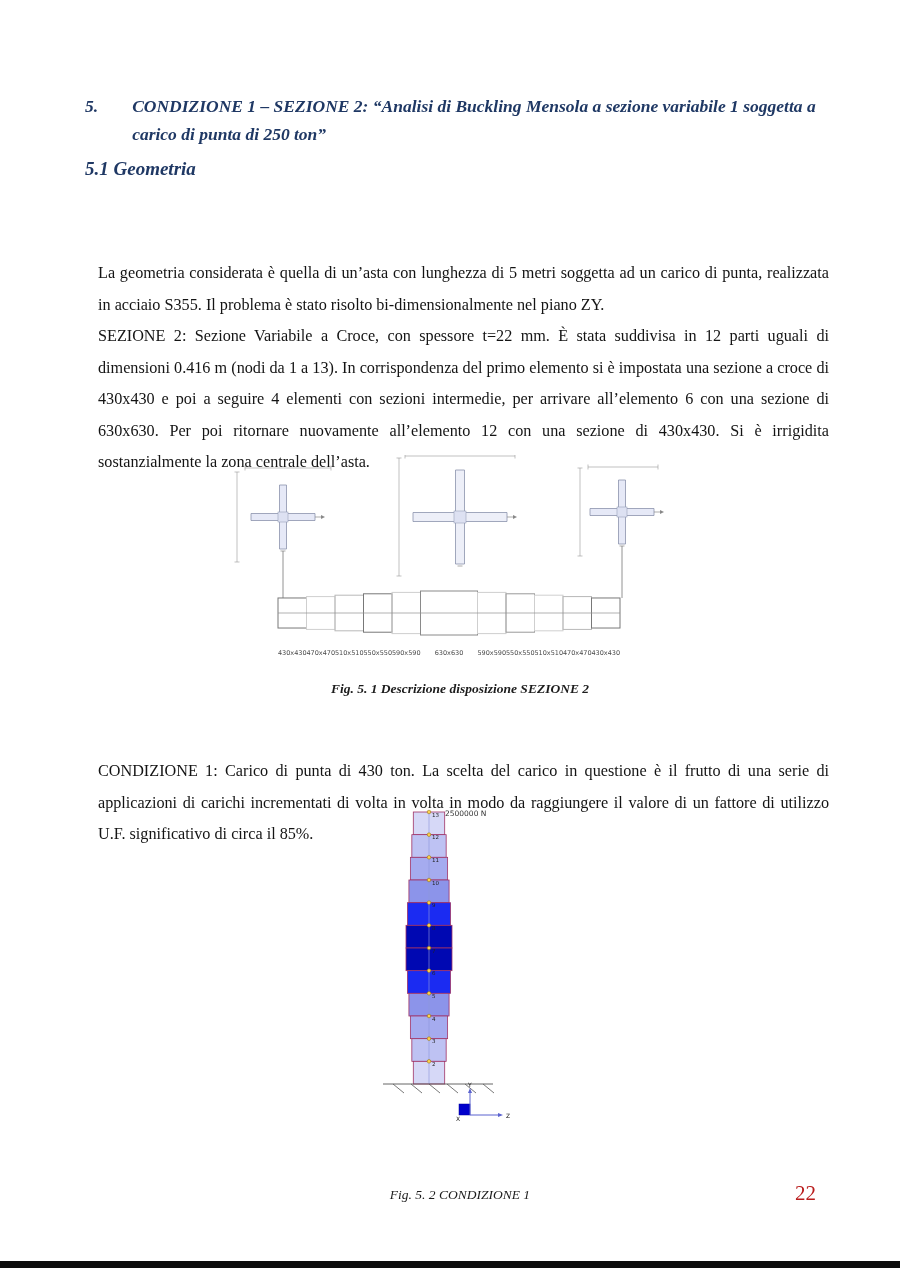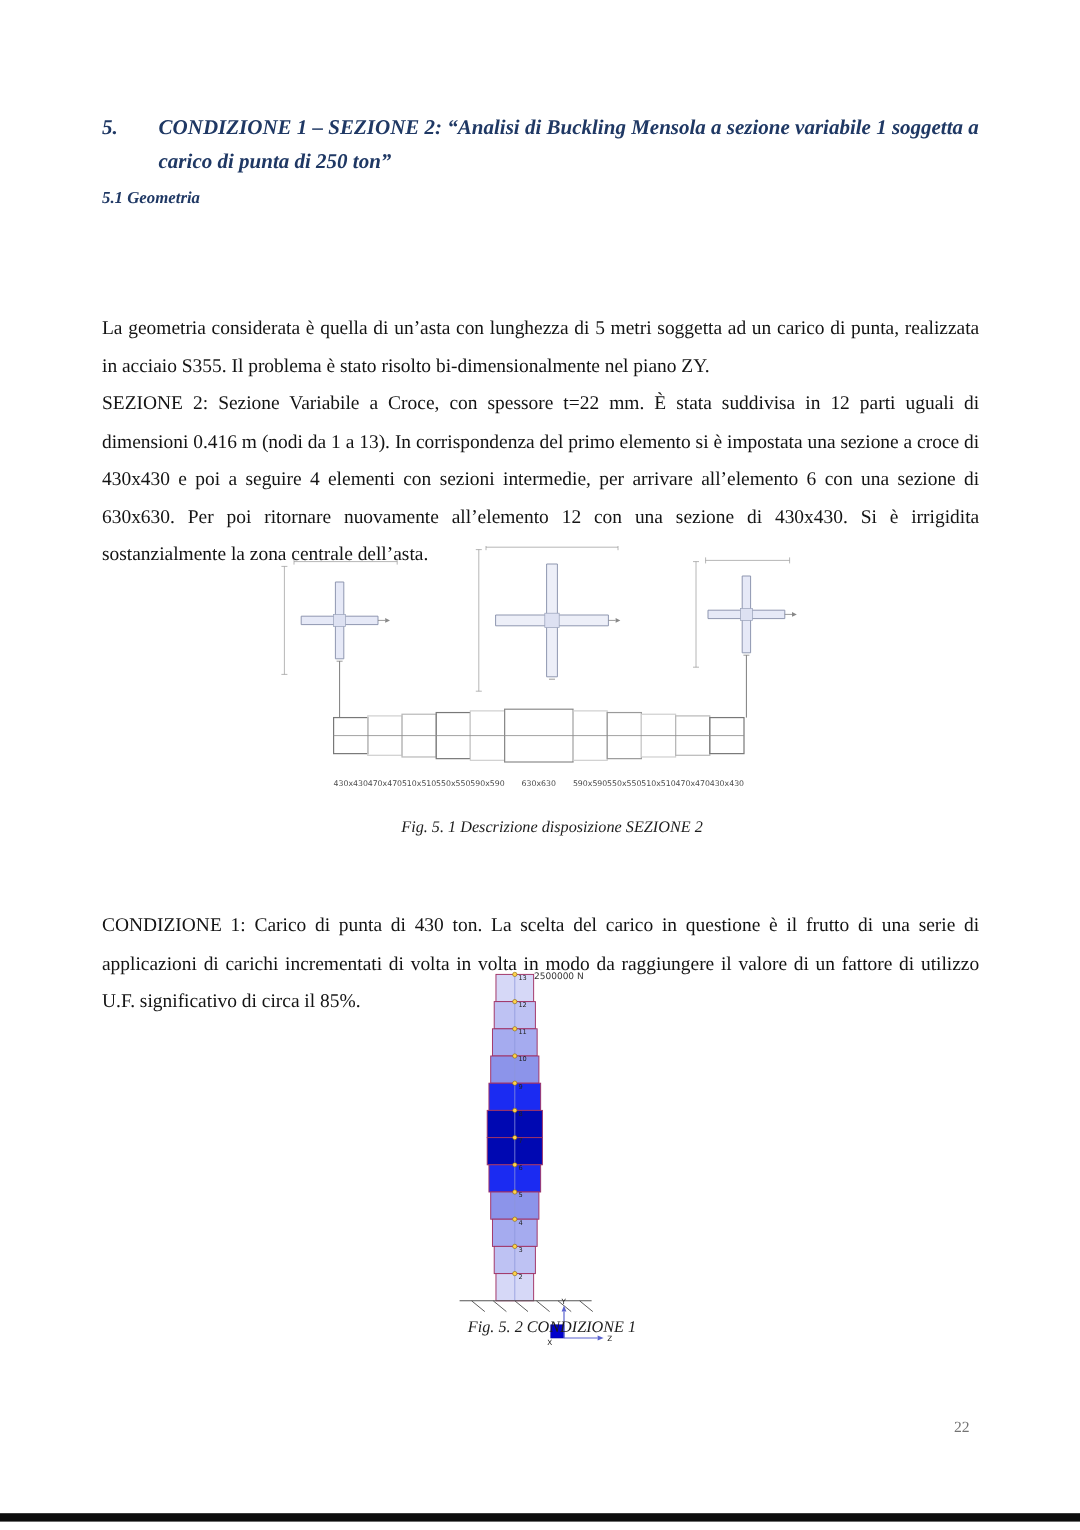--- a/index.html
+++ b/index.html
@@ -10,42 +10,42 @@
   .abs{position:absolute;}
   
   #heading{
     left:85px;top:92px;width:740px;display:flex;gap:10px;
     font-weight:bold;font-style:italic;font-size:17.5px;line-height:28px;
   }
   #heading .hnum{flex:0 0 auto;}
   #heading .htext{flex:0 1 690px;margin-left:24px;}
   #subheading{
     left:85px;top:158px;width:400px;
-    font-weight:bold;font-style:italic;font-size:14px;
+    font-weight:bold;font-style:italic;font-size:19px;
   }
   
   .bodypara{
-    left:85px;width:731px;font-size:16.2px;line-height:31.6px;
+    left:98px;width:731px;font-size:16.2px;line-height:31.6px;
     text-align:justify;color:#141414;margin-top:40px;
   }
   #para1{top:218px;}
   #para2{top:281px;}
   #para3{top:716px;}
   .runin{font-weight:normal;}
   .itl{}
   
   #fig1{left:85px;top:455px;}
   #fig2{left:355px;top:798px;}
   .caption{
     font-style:italic;font-size:13.5px;color:#1c1c1c;text-align:center;
   }
-  #caption1{left:130px;top:681px;width:660px;}
-  #caption2{left:130px;top:1098px;width:660px;text-align:center;}
+  #caption1{left:130px;top:681px;width:660px;font-weight:bold;}
+  #caption2{left:130px;top:1187px;width:660px;text-align:center;}
   
-  #pagenum{left:795px;top:1181px;font-size:13px;color:#737373;}
+  #pagenum{left:795px;top:1181px;font-size:21px;color:#b91c1c;}
   
   #bottombar{left:0;top:1261px;width:900px;height:7px;}
 </style>
 </head>
 <body>
 
 <div id="page">
 
   <div id="heading" class="abs" style="color: rgb(31, 56, 100);">
     <span class="hnum">5.</span>

